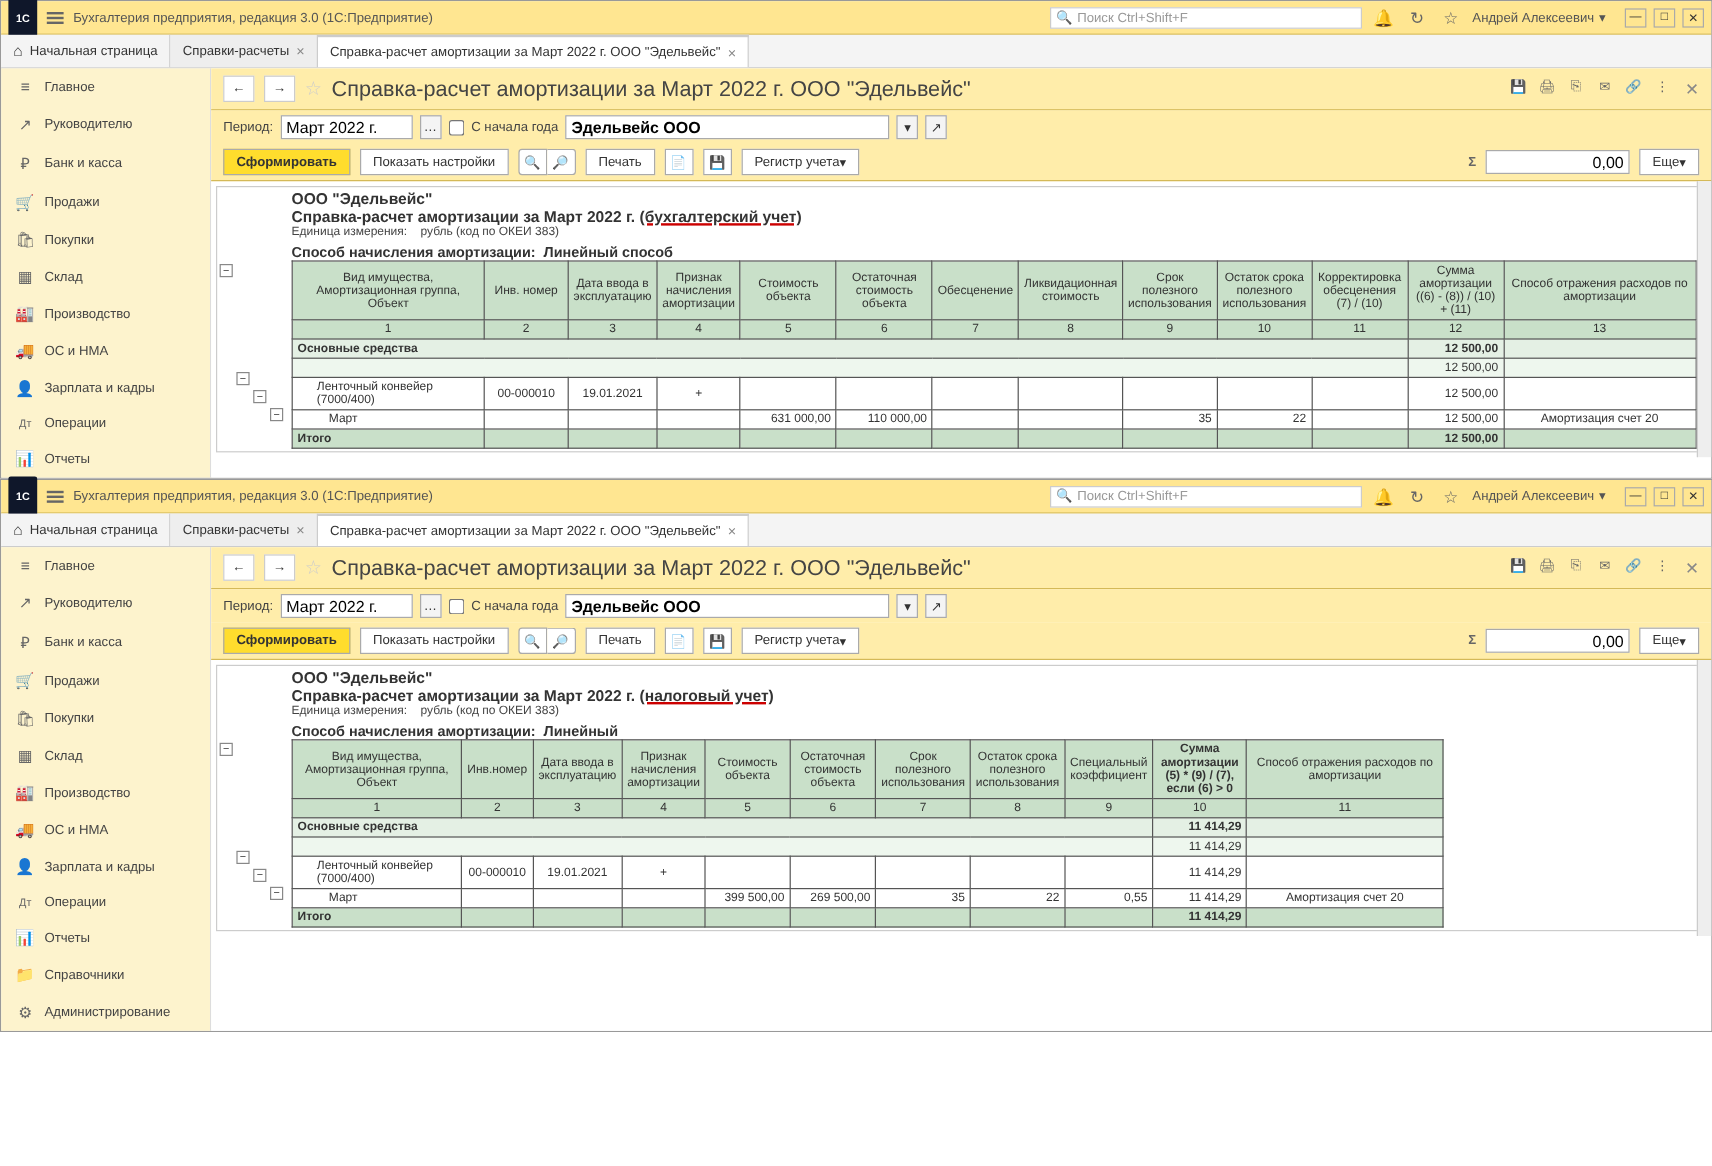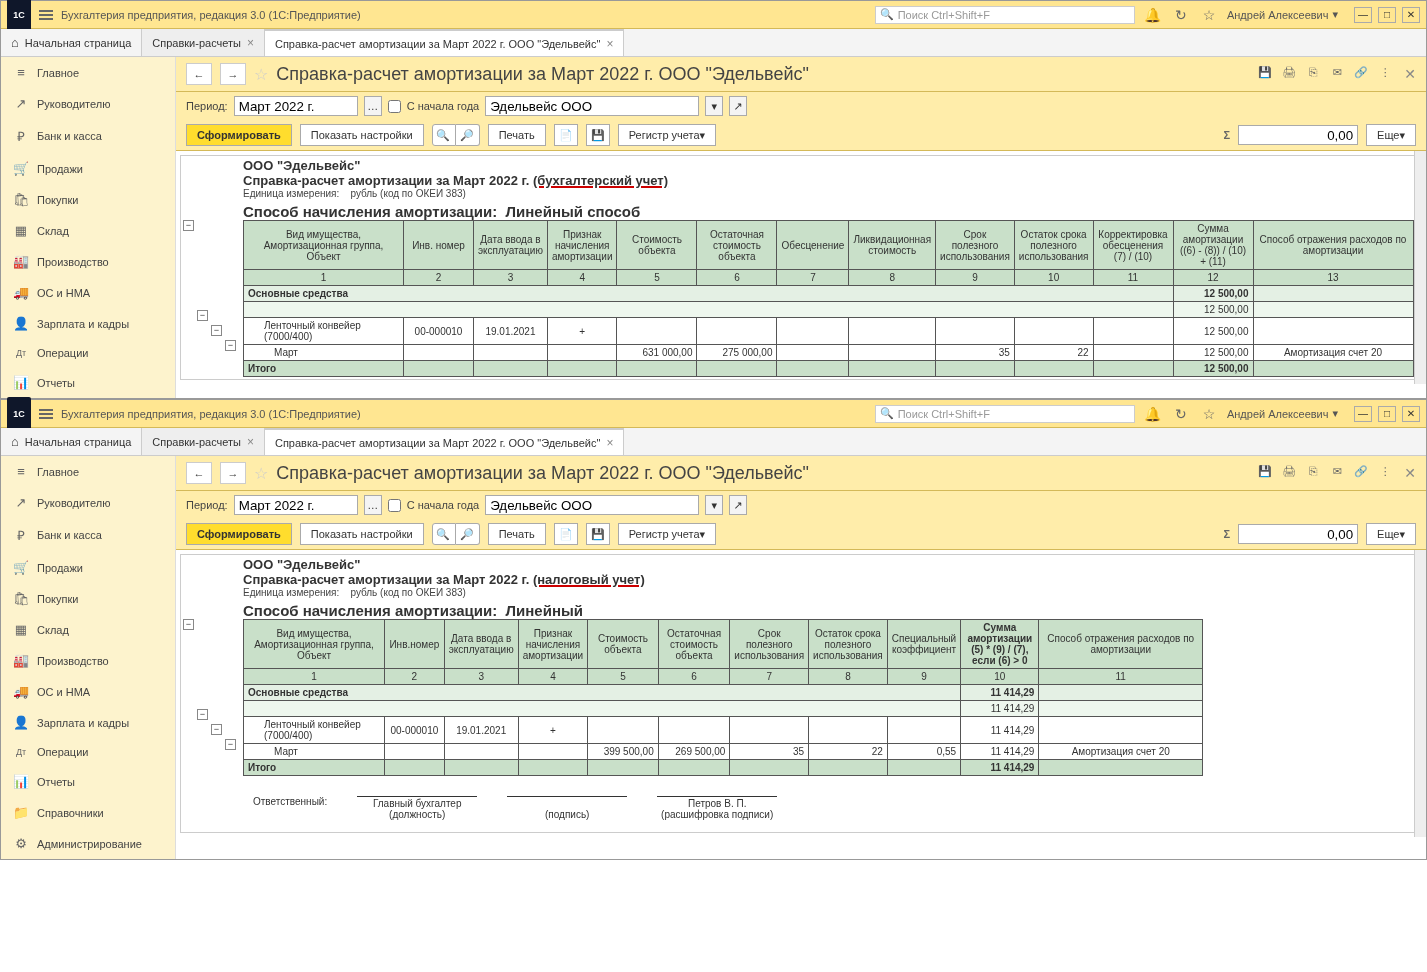--- a/index.html
+++ b/index.html
@@ -37,22 +37,22 @@
 .nav-btn { width: 26px; height: 22px; border: 1px solid #ccc; background: #fff; display: flex; align-items: center; justify-content: center; cursor: pointer; }
 .star { font-size: 16px; color: #ccc; cursor: pointer; }
 .doc-title { font-size: 18px; font-weight: normal; color: #444; flex:1;}
 .hdr-icons { display:flex; gap:6px; }
 .hdr-ico { width:18px; color:#666; cursor:pointer; text-align:center;}
 .close-doc { color:#888; font-size:14px; cursor:pointer; margin-left:4px;}
 
 .params-row { background: #ffedaa; padding: 4px 10px; display: flex; align-items: center; gap: 6px; }
 .lbl { color: #444; }
 .inp { border: 1px solid #aaa; background: #fff; height: 20px; padding: 0 4px; }
-.period-inp { width: 124px; }
-.org-inp { width: 214px; }
+.period-inp { width: 110px; }
+.org-inp { width: 270px; font-weight: bold; }
 .sm-btn { width: 18px; height: 20px; border: 1px solid #aaa; background: #f4f4f4; cursor: pointer; display:flex; align-items:center; justify-content:center;}
 .chk { width: 13px; height: 13px; }
 
 .toolbar-row { background: #ffedaa; padding: 4px 10px; display: flex; align-items: center; gap: 8px; border-bottom: 1px solid #d4b958; }
 .btn { border: 1px solid #aaa; background: #fff; height: 22px; padding: 0 10px; cursor: pointer; display: flex; align-items: center; }
 .btn.yellow { background: #ffdd2d; font-weight: bold; }
 .btn-group { display: flex; }
 .btn-group .btn { border-radius: 0; }
 .btn-group .btn:first-child { border-radius: 3px 0 0 3px; }
 .btn-group .btn:last-child { border-radius: 0 3px 3px 0; border-left: none; }
@@ -60,21 +60,21 @@
 .tot-inp { width:120px; text-align:right; padding:0 4px;}
 .spacer { flex:1; }
 .sigma { font-weight:bold; color:#666;}
 
 .report-body { padding: 4px; position:relative; }
 .scroll-wrap { border:1px solid #ccc; padding:2px; }
 .tree-cell { width:14px; vertical-align:top; padding-top:2px;}
 .tree-toggle { width:11px; height:11px; border:1px solid #888; font-size:9px; line-height:9px; text-align:center; cursor:pointer; background:#fff;}
 .rep-heading { font-weight:bold; font-size:13px; }
 .rep-sub { font-size:10px; color:#444; }
-.rep-method { font-weight:bold; font-size:15px; padding-top:4px;}
+.rep-method { font-weight:bold; font-size:12px; padding-top:4px;}
 .underl { text-decoration: underline; text-decoration-color: #c00; text-decoration-thickness:1.5px; color:#333;text-align:center;}
 
 table.rep { border-collapse: collapse; width: 100%; font-size: 10px; }
 table.rep th, table.rep td { border: 1px solid #555; padding: 2px 4px; text-align: center; }
 table.rep th { background: #c9e0c9; font-weight: normal; }
 table.rep .numrow td { background: #c9e0c9; font-weight:normal;}
 table.rep .group td { background: #e4f0e4; font-weight: bold; text-align: left; }
 table.rep .group td.r { text-align:right;}
 table.rep .asset td { text-align: left; }
 table.rep .asset td.c { text-align:center;}
@@ -326,21 +326,21 @@
                             <td></td>
                             <td class="r">12 500,00</td>
                             <td></td>
                           </tr>
             <tr>
                             <td class="l" style="padding-left:30px;">Март</td>
                             <td></td>
                             <td></td>
                             <td></td>
                             <td class="r">631 000,00</td>
-                            <td class="r">275 000,00</td>
+                            <td class="r">110 000,00</td>
                             <td></td>
                             <td></td>
                             <td class="r">35</td>
                             <td class="r">22</td>
                             <td></td>
                             <td class="r">12 500,00</td>
                             <td>Амортизация счет 20</td>
                           </tr>
             <tr class="total">
                             <td class="l">Итого</td>
@@ -623,35 +623,20 @@
                             <td></td>
                             <td></td>
                             <td></td>
                             <td></td>
                             <td class="r">11 414,29</td>
                             <td></td>
                           </tr>
           </tbody>
                       </table>
 
-          <div class="sign-row">
-            <div>Ответственный:</div>
-            <div class="sign-item">
-                          <div class="sign-line">Главный бухгалтер</div>
-                          <div>(должность)</div>
-                        </div>
-            <div class="sign-item">
-                          <div class="sign-line">&nbsp;</div>
-                          <div>(подпись)</div>
-                        </div>
-            <div class="sign-item">
-                          <div class="sign-line">Петров В. П.</div>
-                          <div>(расшифровка подписи)</div>
-                        </div>
-          </div>
         </td>
                   </tr>
                 </tbody>
               </table>
         <div class="scrollbar-v"></div>
        </div>
       </div>
     </div>
   </div>
 </div>

